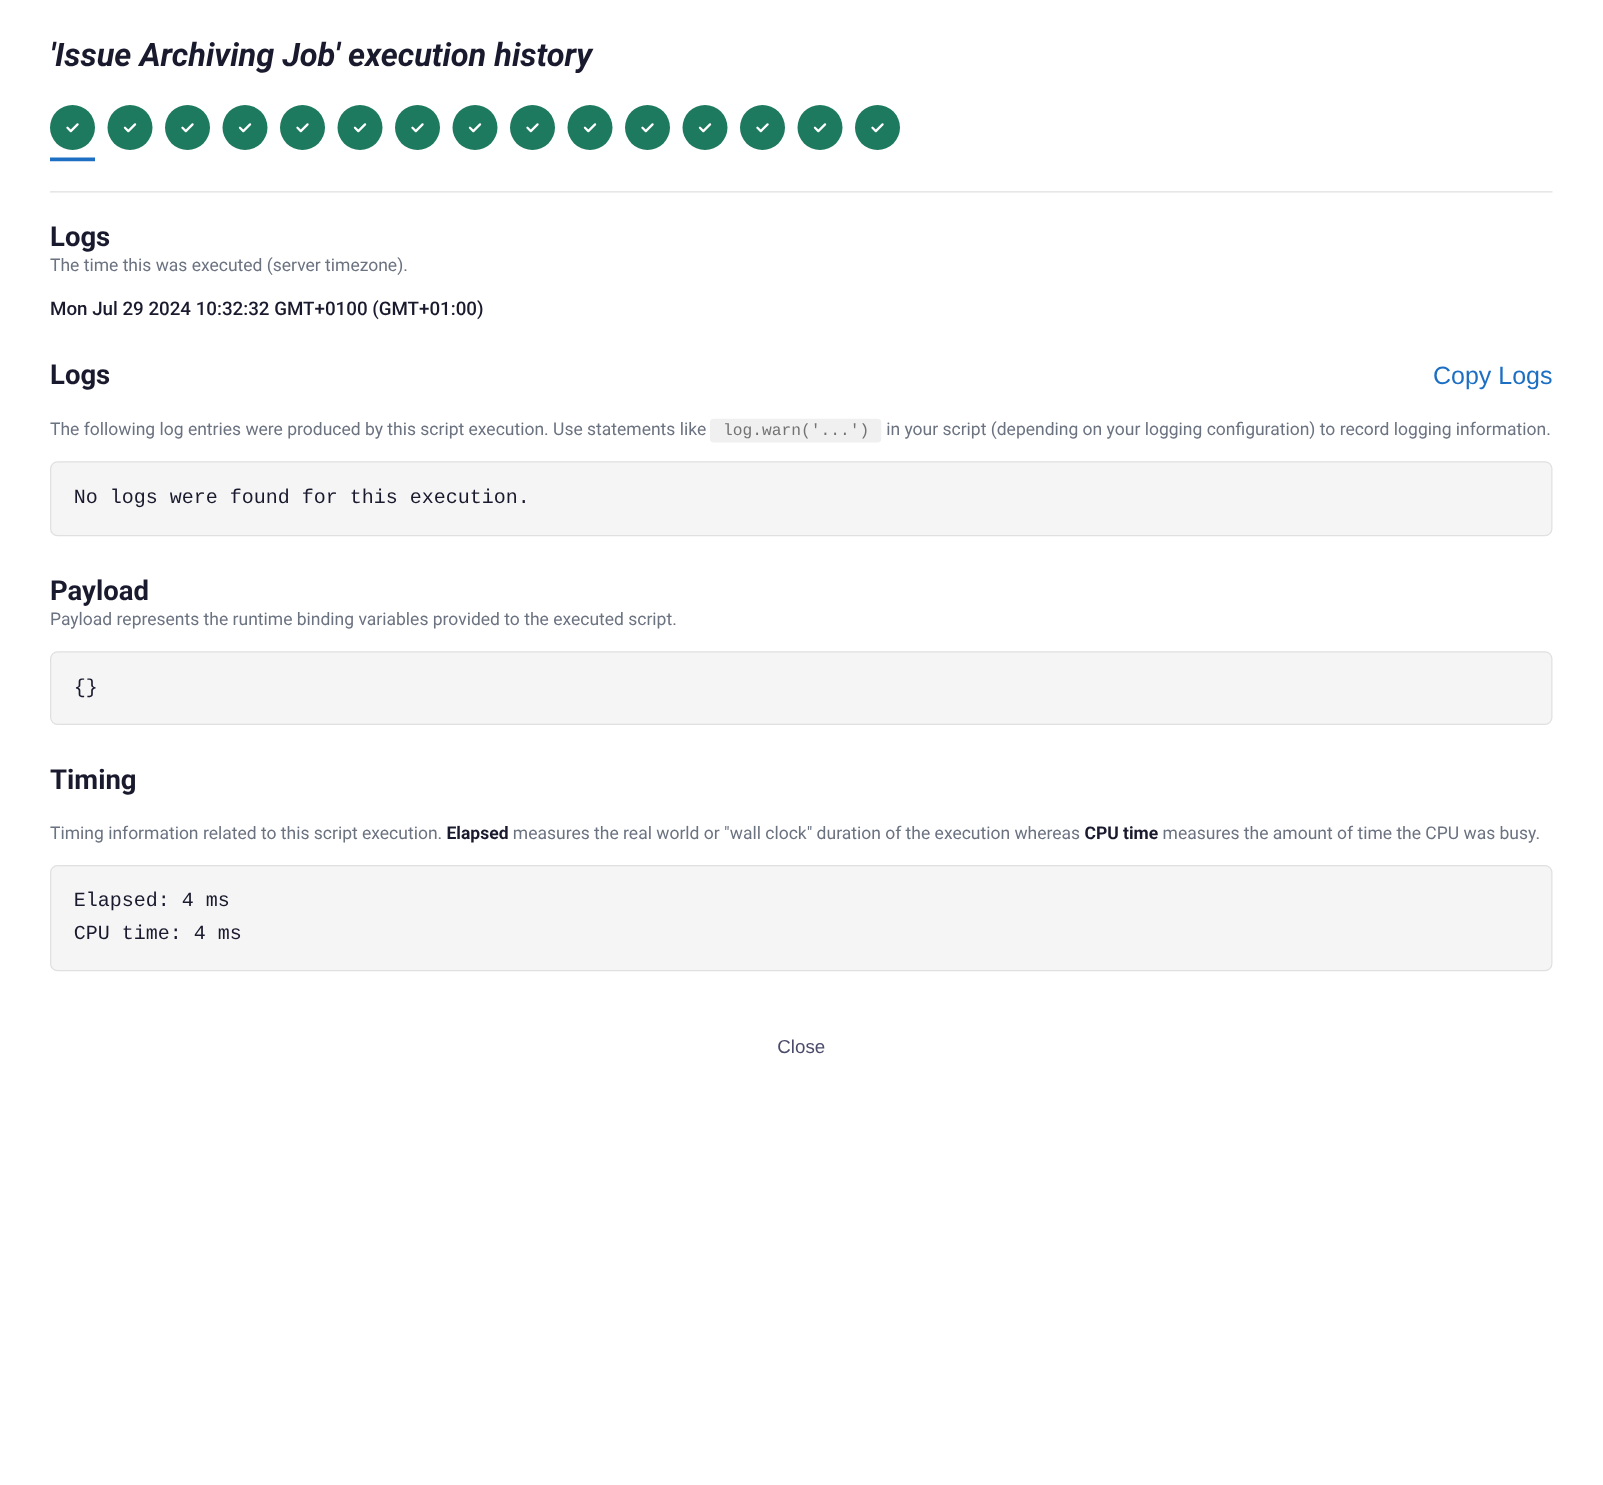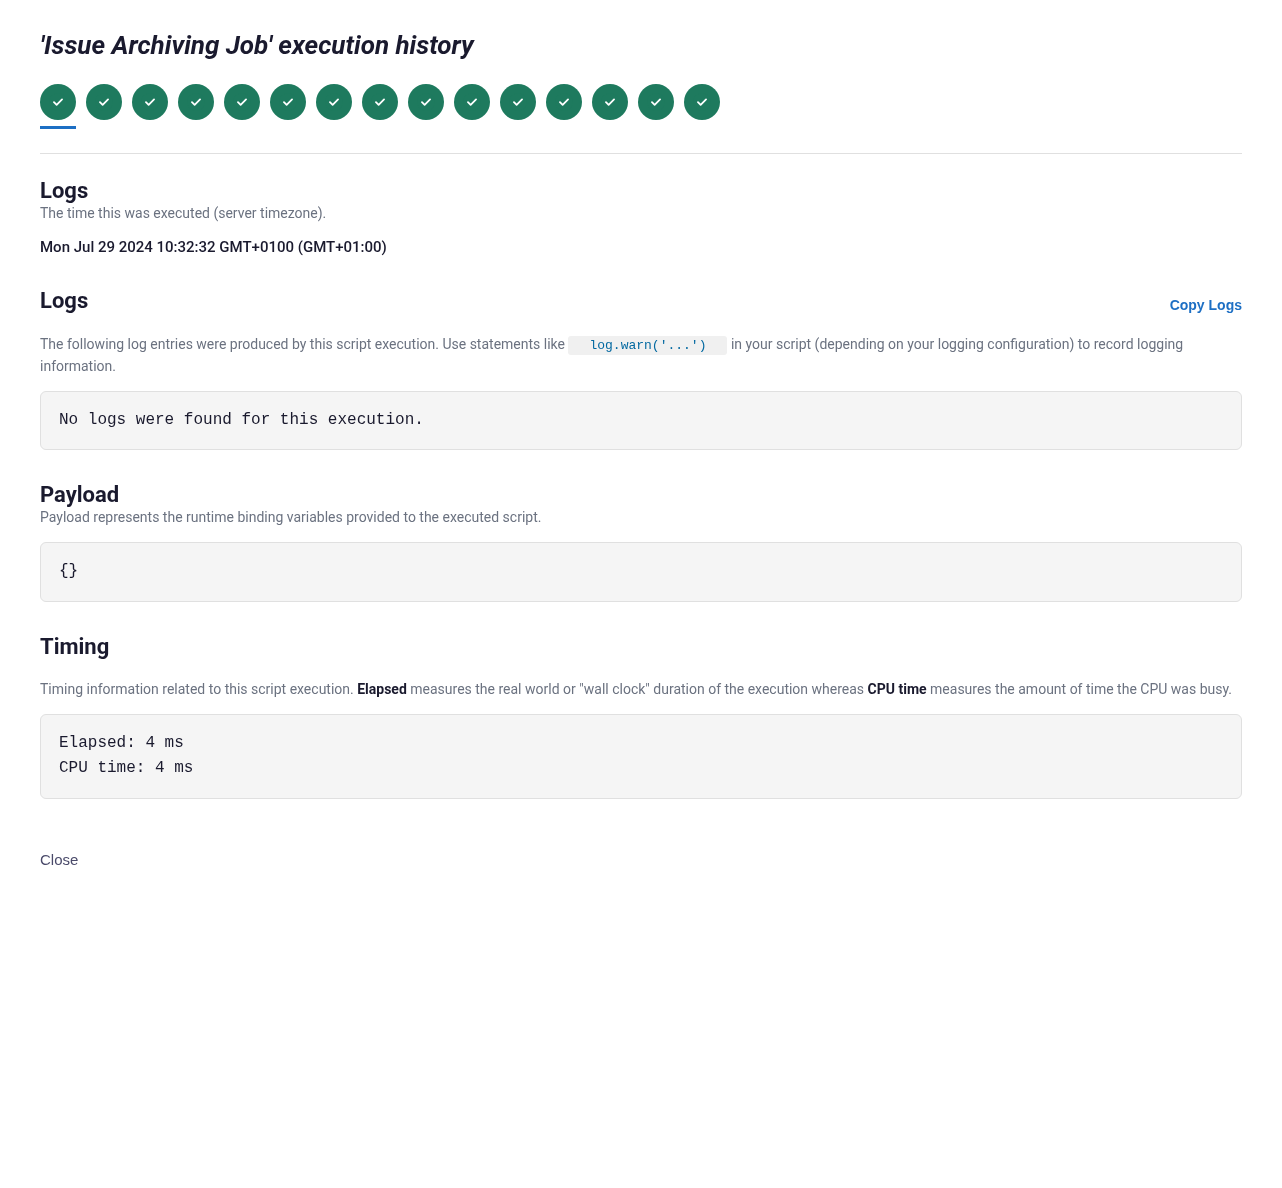--- a/index.html
+++ b/index.html
@@ -74,43 +74,43 @@
       margin-bottom: 21px;
     }
 
     .section-title {
       font-size: 22px;
       font-weight: 700;
       color: #1a1a2e;
     }
 
     .copy-logs-btn {
-      font-size: 14px;
-      font-weight: 700;
+      font-size: 20px;
+      font-weight: 400;
       color: #1d6fc4;
       background: none;
       border: none;
       cursor: pointer;
       text-decoration: none;
     }
 
     .section-description {
       font-size: 14px;
       color: #6b7280;
       margin-bottom: 14px;
       line-height: 1.5;
     }
 
     .section-description code {
       font-family: 'Courier New', Courier, monospace;
       background: #f0f0f0;
-      padding: 2px 21px;
+      padding: 2px 10px;
       border-radius: 3px;
       font-size: 13px;
-      color: #0369a1;
+      color: #737373;
     }
 
     .section-value {
       font-size: 15px;
       font-weight: 500;
       color: #1a1a2e;
       margin-bottom: 12px;
     }
 
     .code-block {
@@ -133,21 +133,21 @@
       margin-top: 20px;
     }
 
     .timing-desc strong {
       color: #1a1a2e;
       font-weight: 700;
     }
 
     .footer {
       display: flex;
-      justify-content: flex-start;
+      justify-content: center;
       padding-top: 20px;
       margin-top: 20px;
     }
 
     .close-btn {
       font-size: 15px;
       color: #4a4a6a;
       background: none;
       border: none;
       cursor: pointer;

